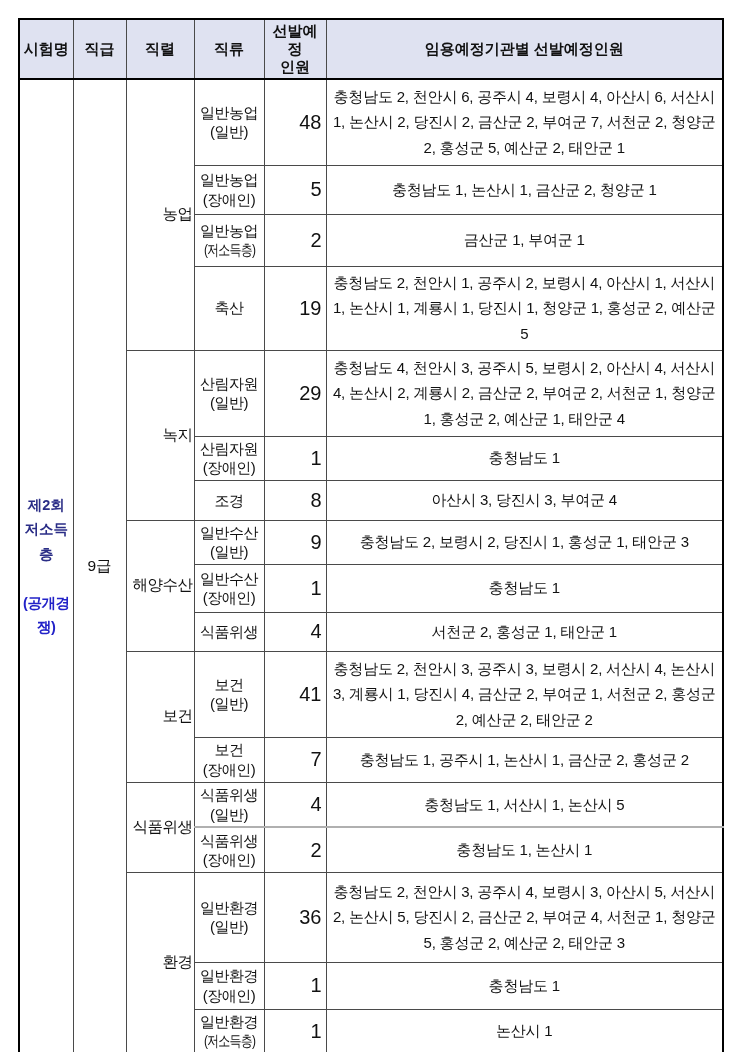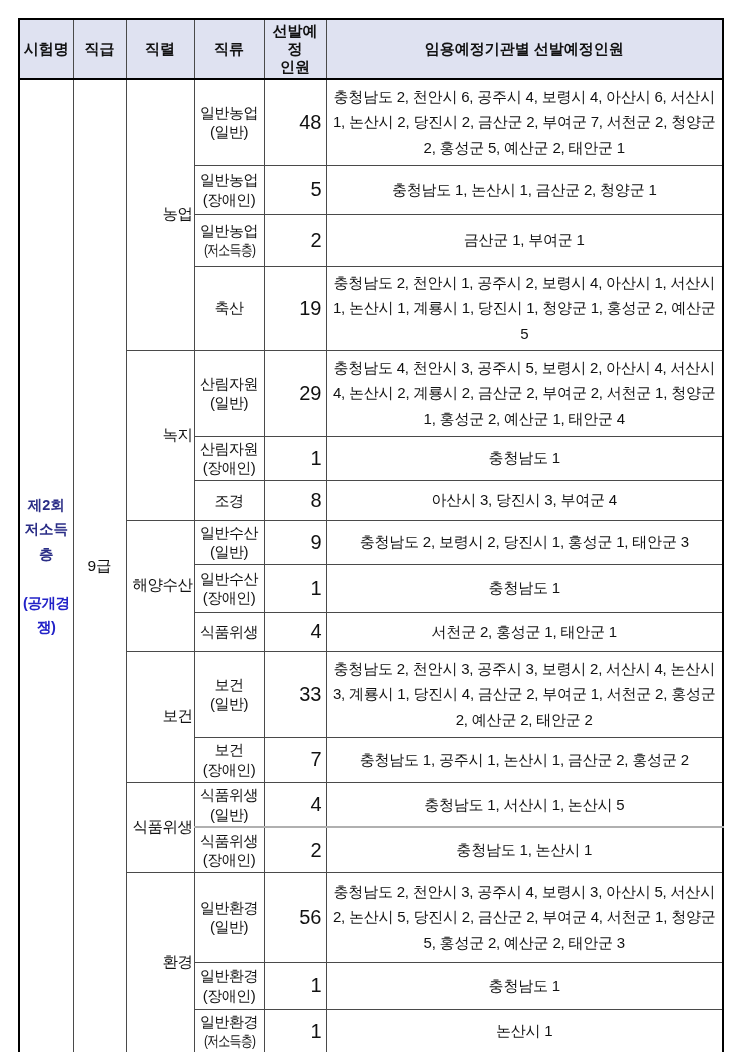--- a/index.html
+++ b/index.html
@@ -166,21 +166,21 @@
       <td class="count">4</td>
       <td class="orgs">서천군 2, 홍성군 1, 태안군 1</td>
     </tr>
 
     <tr style="height:86px">
       <td class="series" rowspan="2">보건</td>
       <td class="klass">
         <span class="kline">보건</span>
         <span class="kline">(일반)</span>
       </td>
-      <td class="count">33</td>
+      <td class="count">41</td>
       <td class="orgs">충청남도 2, 천안시 3, 공주시 3, 보령시 2, 서산시 4, 논산시 3, 계룡시 1, 당진시 4, 금산군 2, 부여군 1, 서천군 2, 홍성군 2, 예산군 2, 태안군 2</td>
     </tr>
     <tr style="height:45px">
       <td class="klass">
         <span class="kline">보건</span>
         <span class="kline">(장애인)</span>
       </td>
       <td class="count">7</td>
       <td class="orgs">충청남도 1, 공주시 1, 논산시 1, 금산군 2, 홍성군 2</td>
     </tr>
@@ -202,21 +202,21 @@
       <td class="count pbc">2</td>
       <td class="orgs pbc">충청남도 1, 논산시 1</td>
     </tr>
 
     <tr style="height:90px">
       <td class="series" rowspan="3">환경</td>
       <td class="klass">
         <span class="kline">일반환경</span>
         <span class="kline">(일반)</span>
       </td>
-      <td class="count">56</td>
+      <td class="count">36</td>
       <td class="orgs">충청남도 2, 천안시 3, 공주시 4, 보령시 3, 아산시 5, 서산시 2, 논산시 5, 당진시 2, 금산군 2, 부여군 4, 서천군 1, 청양군 5, 홍성군 2, 예산군 2, 태안군 3</td>
     </tr>
     <tr style="height:47px">
       <td class="klass">
         <span class="kline">일반환경</span>
         <span class="kline">(장애인)</span>
       </td>
       <td class="count">1</td>
       <td class="orgs">충청남도 1</td>
     </tr>

